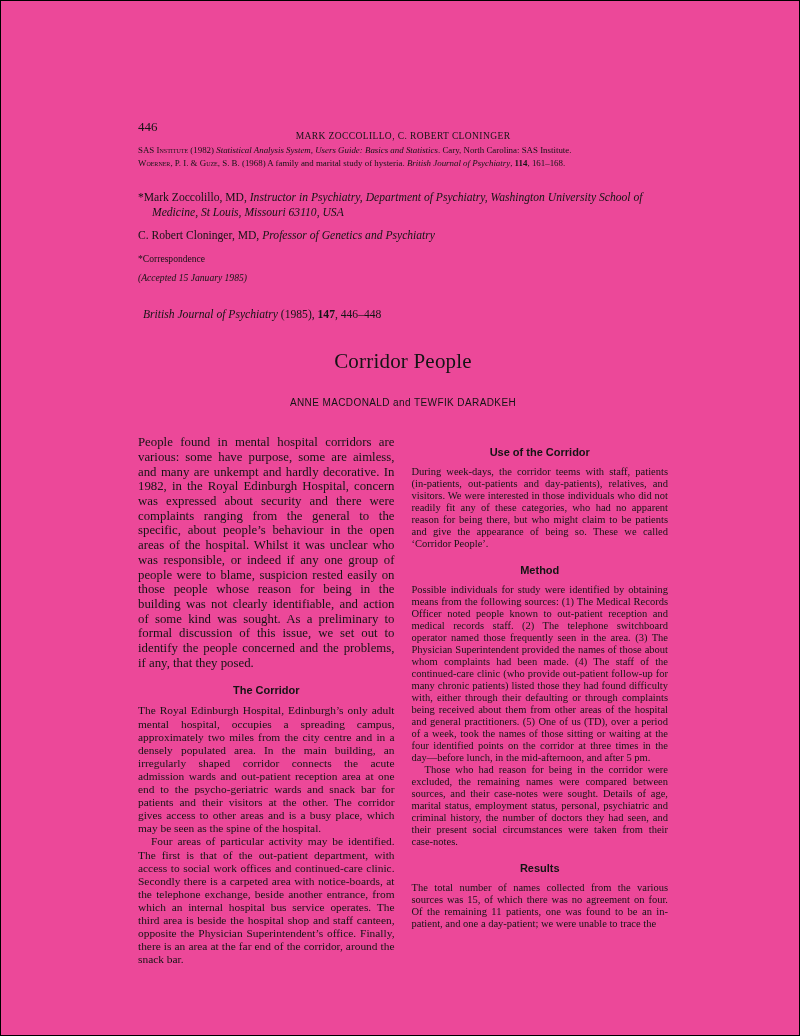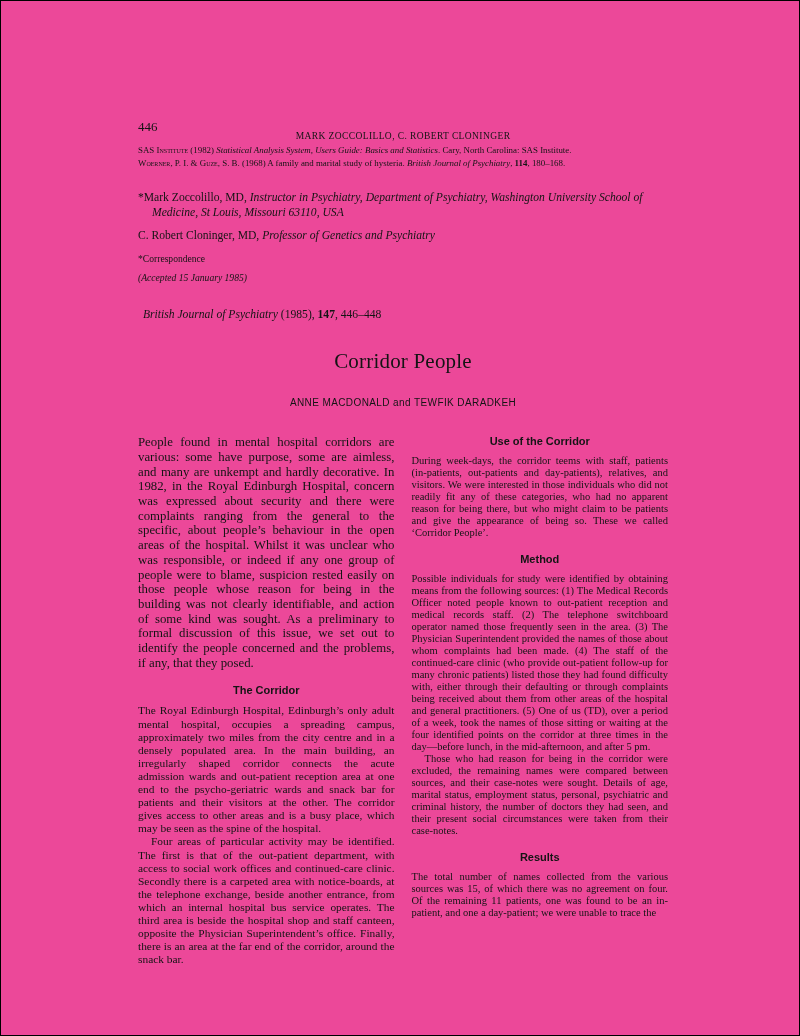--- a/index.html
+++ b/index.html
@@ -108,36 +108,36 @@
   .t-md { font-size: 11.4px; line-height: 13.1px; }
   .t-sm { font-size: 10.5px; line-height: 12.0px; }
   .indent { text-indent: 13px; }
   h2.sec {
     margin: 14px 0 8px 0;
     text-align: center;
     font-family: "Liberation Sans", sans-serif;
     font-weight: bold;
     font-size: 11px;
   }
-  h2.sec.first { margin-top: 0; }
+  h2.sec.first { margin-top: 11px; }
 </style>
 </head>
 <body>
 
 <div class="frame">
   <div class="page">
 
     <div class="header-row">
       <span class="page-num">446</span>
       <span class="running-head">MARK ZOCCOLILLO, C. ROBERT CLONINGER</span>
     </div>
 
     <div class="refs">
       <p class="ref"><span class="run-smallcaps">SAS Institute</span><span class="run-normal"> (1982) </span><span class="run-italic">Statistical Analysis System, Users Guide: Basics and Statistics</span><span class="run-normal">. Cary, North Carolina: SAS Institute.</span></p>
-      <p class="ref"><span class="run-smallcaps">Woerner, P. I. &amp; Guze, S. B.</span><span class="run-normal"> (1968) A family and marital study of hysteria. </span><span class="run-italic">British Journal of Psychiatry</span><span class="run-normal">, </span><span class="run-bold">114</span><span class="run-normal">, 180–168.</span></p>
+      <p class="ref"><span class="run-smallcaps">Woerner, P. I. &amp; Guze, S. B.</span><span class="run-normal"> (1968) A family and marital study of hysteria. </span><span class="run-italic">British Journal of Psychiatry</span><span class="run-normal">, </span><span class="run-bold">114</span><span class="run-normal">, 161–168.</span></p>
     </div>
 
     <div class="affils">
       <p class="affil"><span class="run-normal">*Mark Zoccolillo, MD, </span><span class="run-italic">Instructor in Psychiatry, Department of Psychiatry, Washington University School of Medicine, St Louis, Missouri 63110, USA</span></p>
       <p class="affil"><span class="run-normal">C. Robert Cloninger, MD, </span><span class="run-italic">Professor of Genetics and Psychiatry</span></p>
       <p class="correspondence">*Correspondence</p>
       <p class="accepted">(Accepted 15 January 1985)</p>
     </div>
 
     <p class="citation"><span class="run-italic">British Journal of Psychiatry </span><span class="run-normal">(1985), </span><span class="run-bold">147</span><span class="run-normal">, 446–448</span></p>

